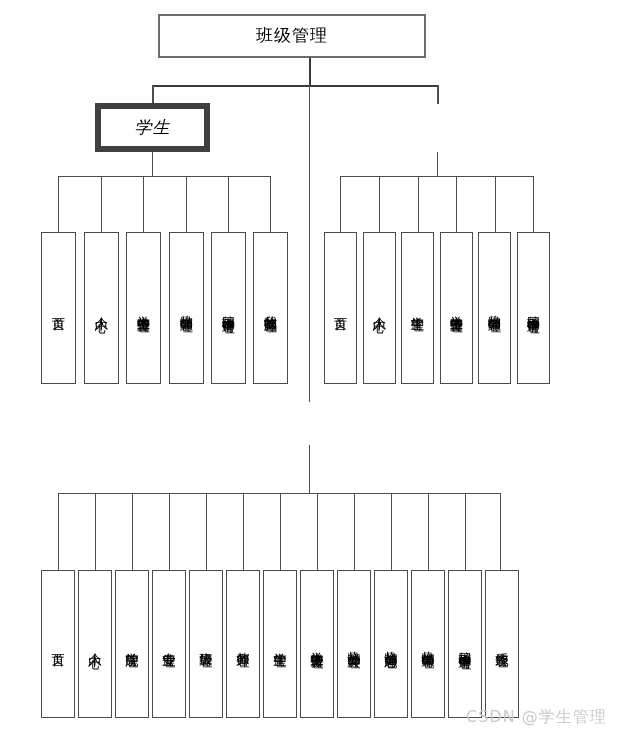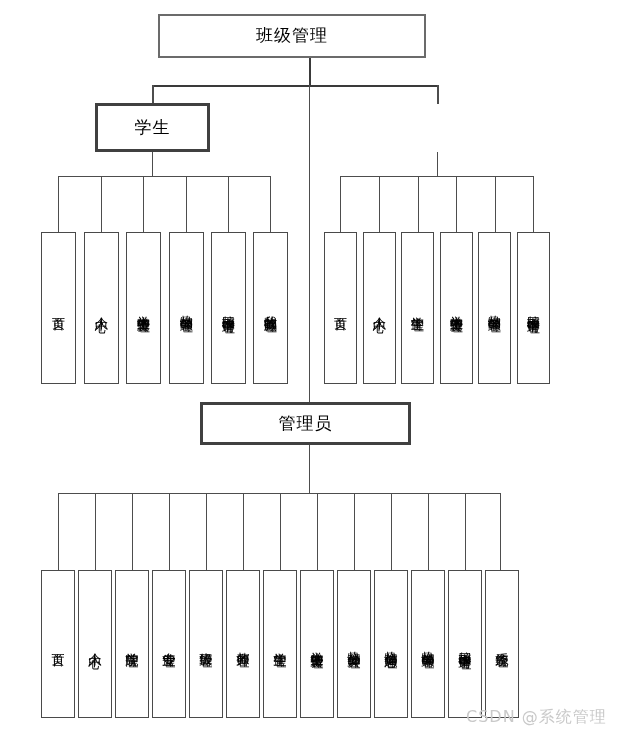--- a/index.html
+++ b/index.html
@@ -33,21 +33,22 @@
     align-items: center;
     justify-content: center;
     text-align: center;
     z-index: 3;
   }
 
   .node.root {
     border: 2px solid #6b6b6b;
   }
   .node.level2 {
-    border: 3px solid #404040;
+    border: 6px solid #404040;
+    font-style: italic;
   }
   .node.level3 {
     border: 1px solid #4a4a4a;
   }
 
   .node-label {
     display: block;
     line-height: 1.12;
   }
 
@@ -166,23 +167,20 @@
   <div class="node level3" style="left:440px; top:232px; width:33px; height:152px;">
     <span class="node-label v-label">学生缴费管理</span>
   </div>
   <div class="node level3" style="left:478px; top:232px; width:33px; height:152px;">
     <span class="node-label v-label">物品申领管理</span>
   </div>
   <div class="node level3" style="left:517px; top:232px; width:33px; height:152px;">
     <span class="node-label v-label">校园卡申请管理</span>
   </div>
 
-  <div class="node level2" style="left:200px; top:402px; width:211px; height:43px;">
-    <span class="node-label h-label">管理员</span>
-  </div>
   <div class="line v" style="left:309px; top:445px; width:1px; height:48px;"></div>
   <div class="line h" style="left:58px; top:493px; width:443px; height:1px;"></div>
 
   <div class="line v" style="left:58px;  top:493px; width:1px; height:77px;"></div>
   <div class="line v" style="left:95px;  top:493px; width:1px; height:77px;"></div>
   <div class="line v" style="left:132px; top:493px; width:1px; height:77px;"></div>
   <div class="line v" style="left:169px; top:493px; width:1px; height:77px;"></div>
   <div class="line v" style="left:206px; top:493px; width:1px; height:77px;"></div>
   <div class="line v" style="left:243px; top:493px; width:1px; height:77px;"></div>
   <div class="line v" style="left:280px; top:493px; width:1px; height:77px;"></div>
@@ -228,13 +226,13 @@
   </div>
   <div class="node level3" style="left:448px; top:570px; width:34px; height:148px;">
     <span class="node-label v-label">校园卡申请管理</span>
   </div>
   <div class="node level3" style="left:485px; top:570px; width:34px; height:148px;">
     <span class="node-label v-label">系统管理</span>
   </div>
 
 </div>
 
-<div id="watermark">CSDN @系统管理</div>
+<div id="watermark">CSDN @学生管理</div>
 
 </body></html>

